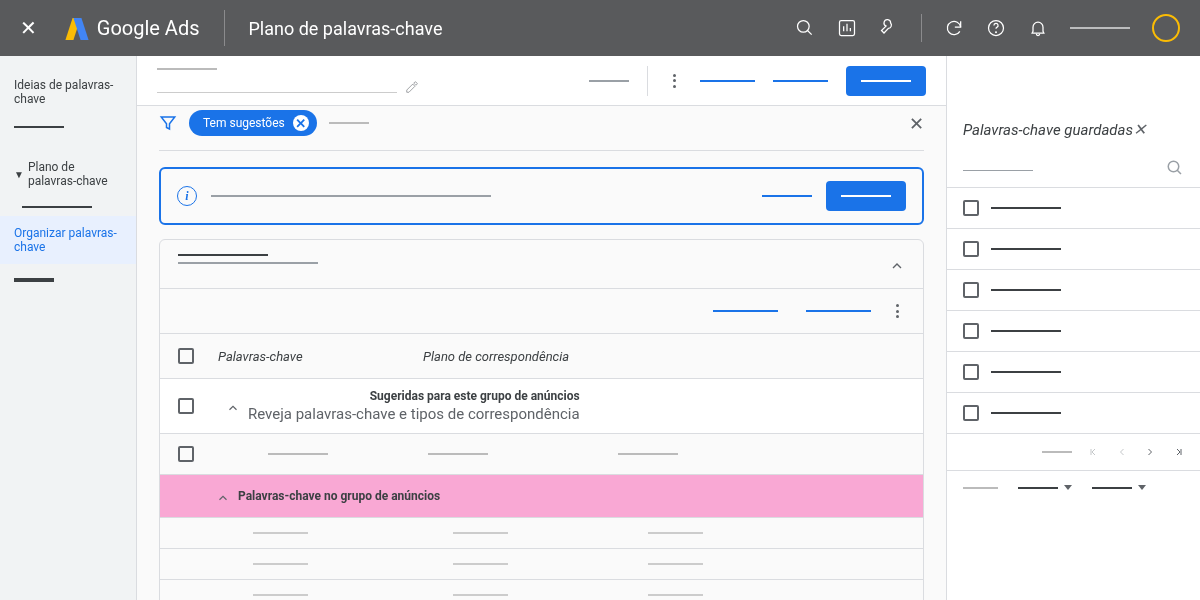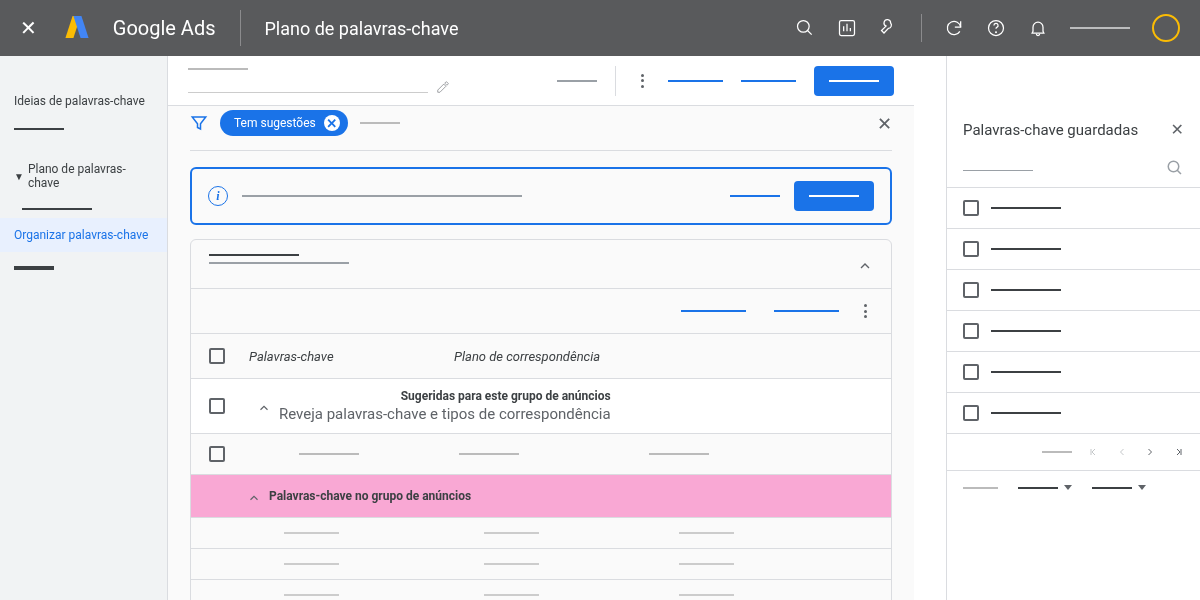--- a/index.html
+++ b/index.html
@@ -1,37 +1,37 @@
 <!DOCTYPE html>
 <html><head>
 <meta charset="utf-8">
 <style>
   * { box-sizing: border-box; margin: 0; padding: 0; }
   body { font-family: 'Google Sans', Roboto, Arial, sans-serif; font-size: 13px; color: #3c4043; background: #fff; width: 1200px; height: 600px; overflow: hidden; }
   
   
   .header { height: 56px; background: #595a5c; display: flex; align-items: center; padding: 0 20px; color: #fff; }
   .close-x { font-size: 20px; color: #fff; cursor: pointer; margin-right: 30px; }
-  .logo-wrap { display: flex; align-items: flex-start; gap: 24px; }
+  .logo-wrap { display: flex; align-items: flex-end; gap: 8px; }
   .ads-logo { width: 22px; height: 22px; position: relative; }
   .ads-logo-blue { position: absolute; width: 8px; height: 22px; background: #4285f4; transform: skewX(18deg); left: 10px; }
   .ads-logo-yellow { position: absolute; width: 8px; height: 22px; background: #fbbc04; transform: skewX(-18deg); left: 2px; }
   .logo-text { font-size: 20px; font-weight: 400; }
   .header-divider { width: 1px; height: 36px; background: rgba(255,255,255,0.3); margin: 0 24px; }
   .page-title { font-size: 18px; font-weight: 400; }
   .header-spacer { flex: 1; }
   .header-icons { display: flex; align-items: center; gap: 22px; }
   .hicon { width: 20px; height: 20px; stroke: #fff; fill: none; stroke-width: 1.5; cursor: pointer; }
   .hicon-div { width: 1px; height: 28px; background: rgba(255,255,255,0.3); }
   .account-ph { width: 60px; height: 2px; background: rgba(255,255,255,0.6); }
   .avatar-circle { width: 28px; height: 28px; border: 2px solid #fbbc04; border-radius: 50%; }
 
   
   .body-wrap { display: flex; height: 544px; }
-  .sidebar { width: 168px; background: #f1f3f4; border-right: 1px solid #dadce0; padding-top: 28px; font-size: 12px; }
+  .sidebar { width: 137px; background: #f1f3f4; border-right: 1px solid #dadce0; padding-top: 12px; font-size: 12px; }
   .side-entry { padding: 10px 14px; color: #3c4043; cursor: pointer; }
   .side-ph-line { height: 2px; background: #3c4043; width: 50px; margin: 10px 14px; }
   .side-group { padding: 10px 14px; display: flex; align-items: center; gap: 4px; }
   .side-caret { font-size: 10px; }
   .side-sub { padding: 8px 22px; }
   .side-sub-line { height: 2px; background: #3c4043; width: 70px; }
   .side-active { background: #e8f0fe; color: #1a73e8; padding: 10px 14px; border-left: 0; font-size: 12px; }
 
   .main { flex: 1; display: flex; flex-direction: column; overflow: hidden; }
   
@@ -107,40 +107,40 @@
   
   .filler-rows .data-row { padding: 14px 18px; }
   .filler-rows .cell-ph { background: #ccc; }
   .fph-1 { width: 55px; margin-left: 75px; }
   .fph-2 { width: 55px; margin-left: 145px; }
   .fph-3 { width: 55px; margin-left: 140px; }
 
   
   .right-panel { width: 254px; border-left: 1px solid #dadce0; background: #fff; display: flex; flex-direction: column; }
   .rp-offset { height: 50px; border-bottom: 1px solid transparent; }
-  .rp-head { display: flex; align-items: center; justify-content: space-between; padding: 14px 16px 10px 16px; }
+  .rp-head { display: flex; align-items: center; justify-content: flex-start; padding: 14px 16px 10px 16px; font-style: italic; }
   .rp-title { font-size: 15px; color: #3c4043; }
   .rp-close { font-size: 16px; color: #5f6368; cursor: pointer; }
   .rp-search { display: flex; align-items: center; padding: 10px 16px; border-bottom: 1px solid #dadce0; }
   .rp-search-line { width: 70px; border-bottom: 1px solid #9aa0a6; height: 6px; }
   .rp-search-spacer { flex: 1; }
   .rp-search-icon { width: 18px; height: 18px; stroke: #9aa0a6; fill: none; stroke-width: 2; cursor: pointer; }
   .rp-item { display: flex; align-items: center; gap: 12px; padding: 12px 16px; border-bottom: 1px solid #dadce0; }
   .rp-item-line { width: 70px; height: 2px; background: #3c4043; }
   .rp-pager { display: flex; align-items: center; justify-content: flex-end; gap: 16px; padding: 12px 16px; border-bottom: 1px solid #dadce0; }
   .rp-pager-ph { width: 30px; height: 2px; background: #bbb; }
   .pager-icon { width: 12px; height: 12px; stroke: #5f6368; fill: #5f6368; cursor: pointer; }
   .pager-icon.disabled { stroke: #c4c7c9; fill: #c4c7c9; }
   .rp-footer { display: flex; align-items: center; padding: 14px 16px; gap: 20px; }
   .rp-f-ph { width: 35px; height: 2px; background: #bbb; }
   .rp-drop { display: flex; align-items: center; gap: 6px; }
   .rp-drop-line { width: 40px; height: 2px; background: #3c4043; }
   .drop-caret { width: 0; height: 0; border-left: 4px solid transparent; border-right: 4px solid transparent; border-top: 5px solid #5f6368; }
 
-  .content-scroll { display: flex; height: 100%; gap: 32px; }
+  .content-scroll { display: flex; height: 100%; }
   .center-col { flex: 1; background: #fff; overflow: hidden; display: flex; flex-direction: column; }
   .center-inner { flex: 1; overflow: hidden; background: #fafafa; padding: 0 0px; }
   .center-inner-pad { padding: 0 22px; }
 </style>
 </head>
 <body>
 
 <div class="header">
   <div class="close-x">✕</div>
   <div class="logo-wrap">

